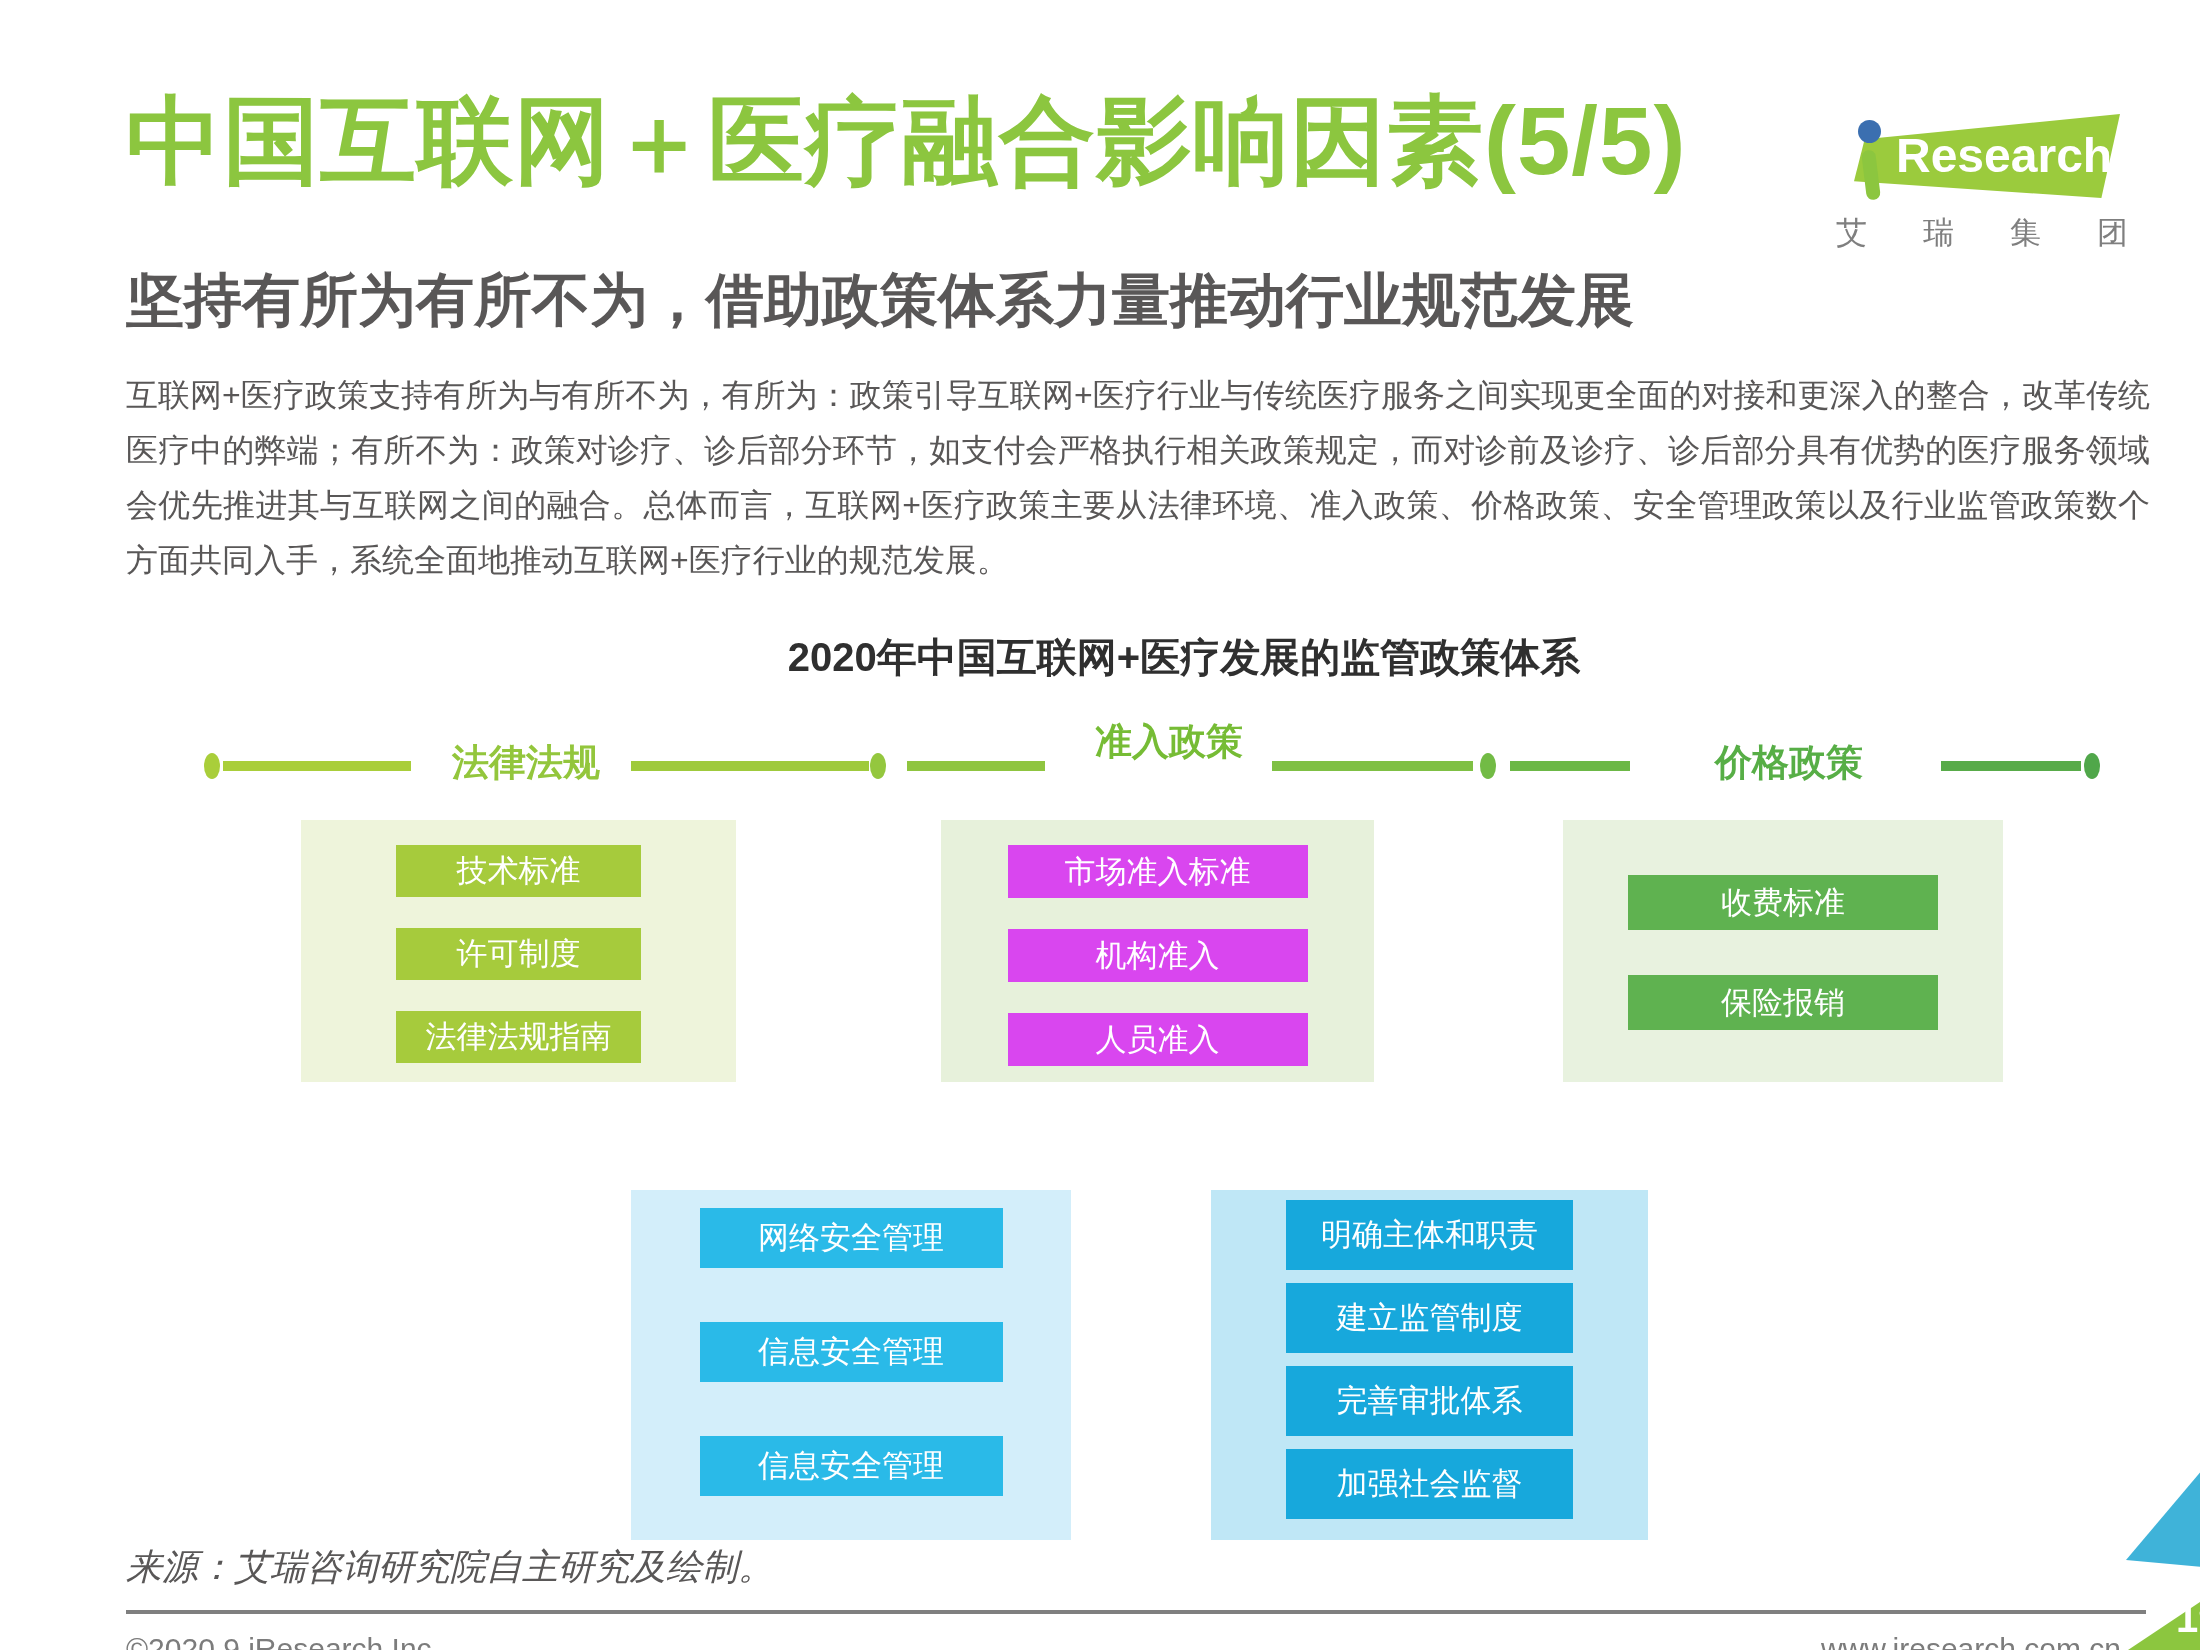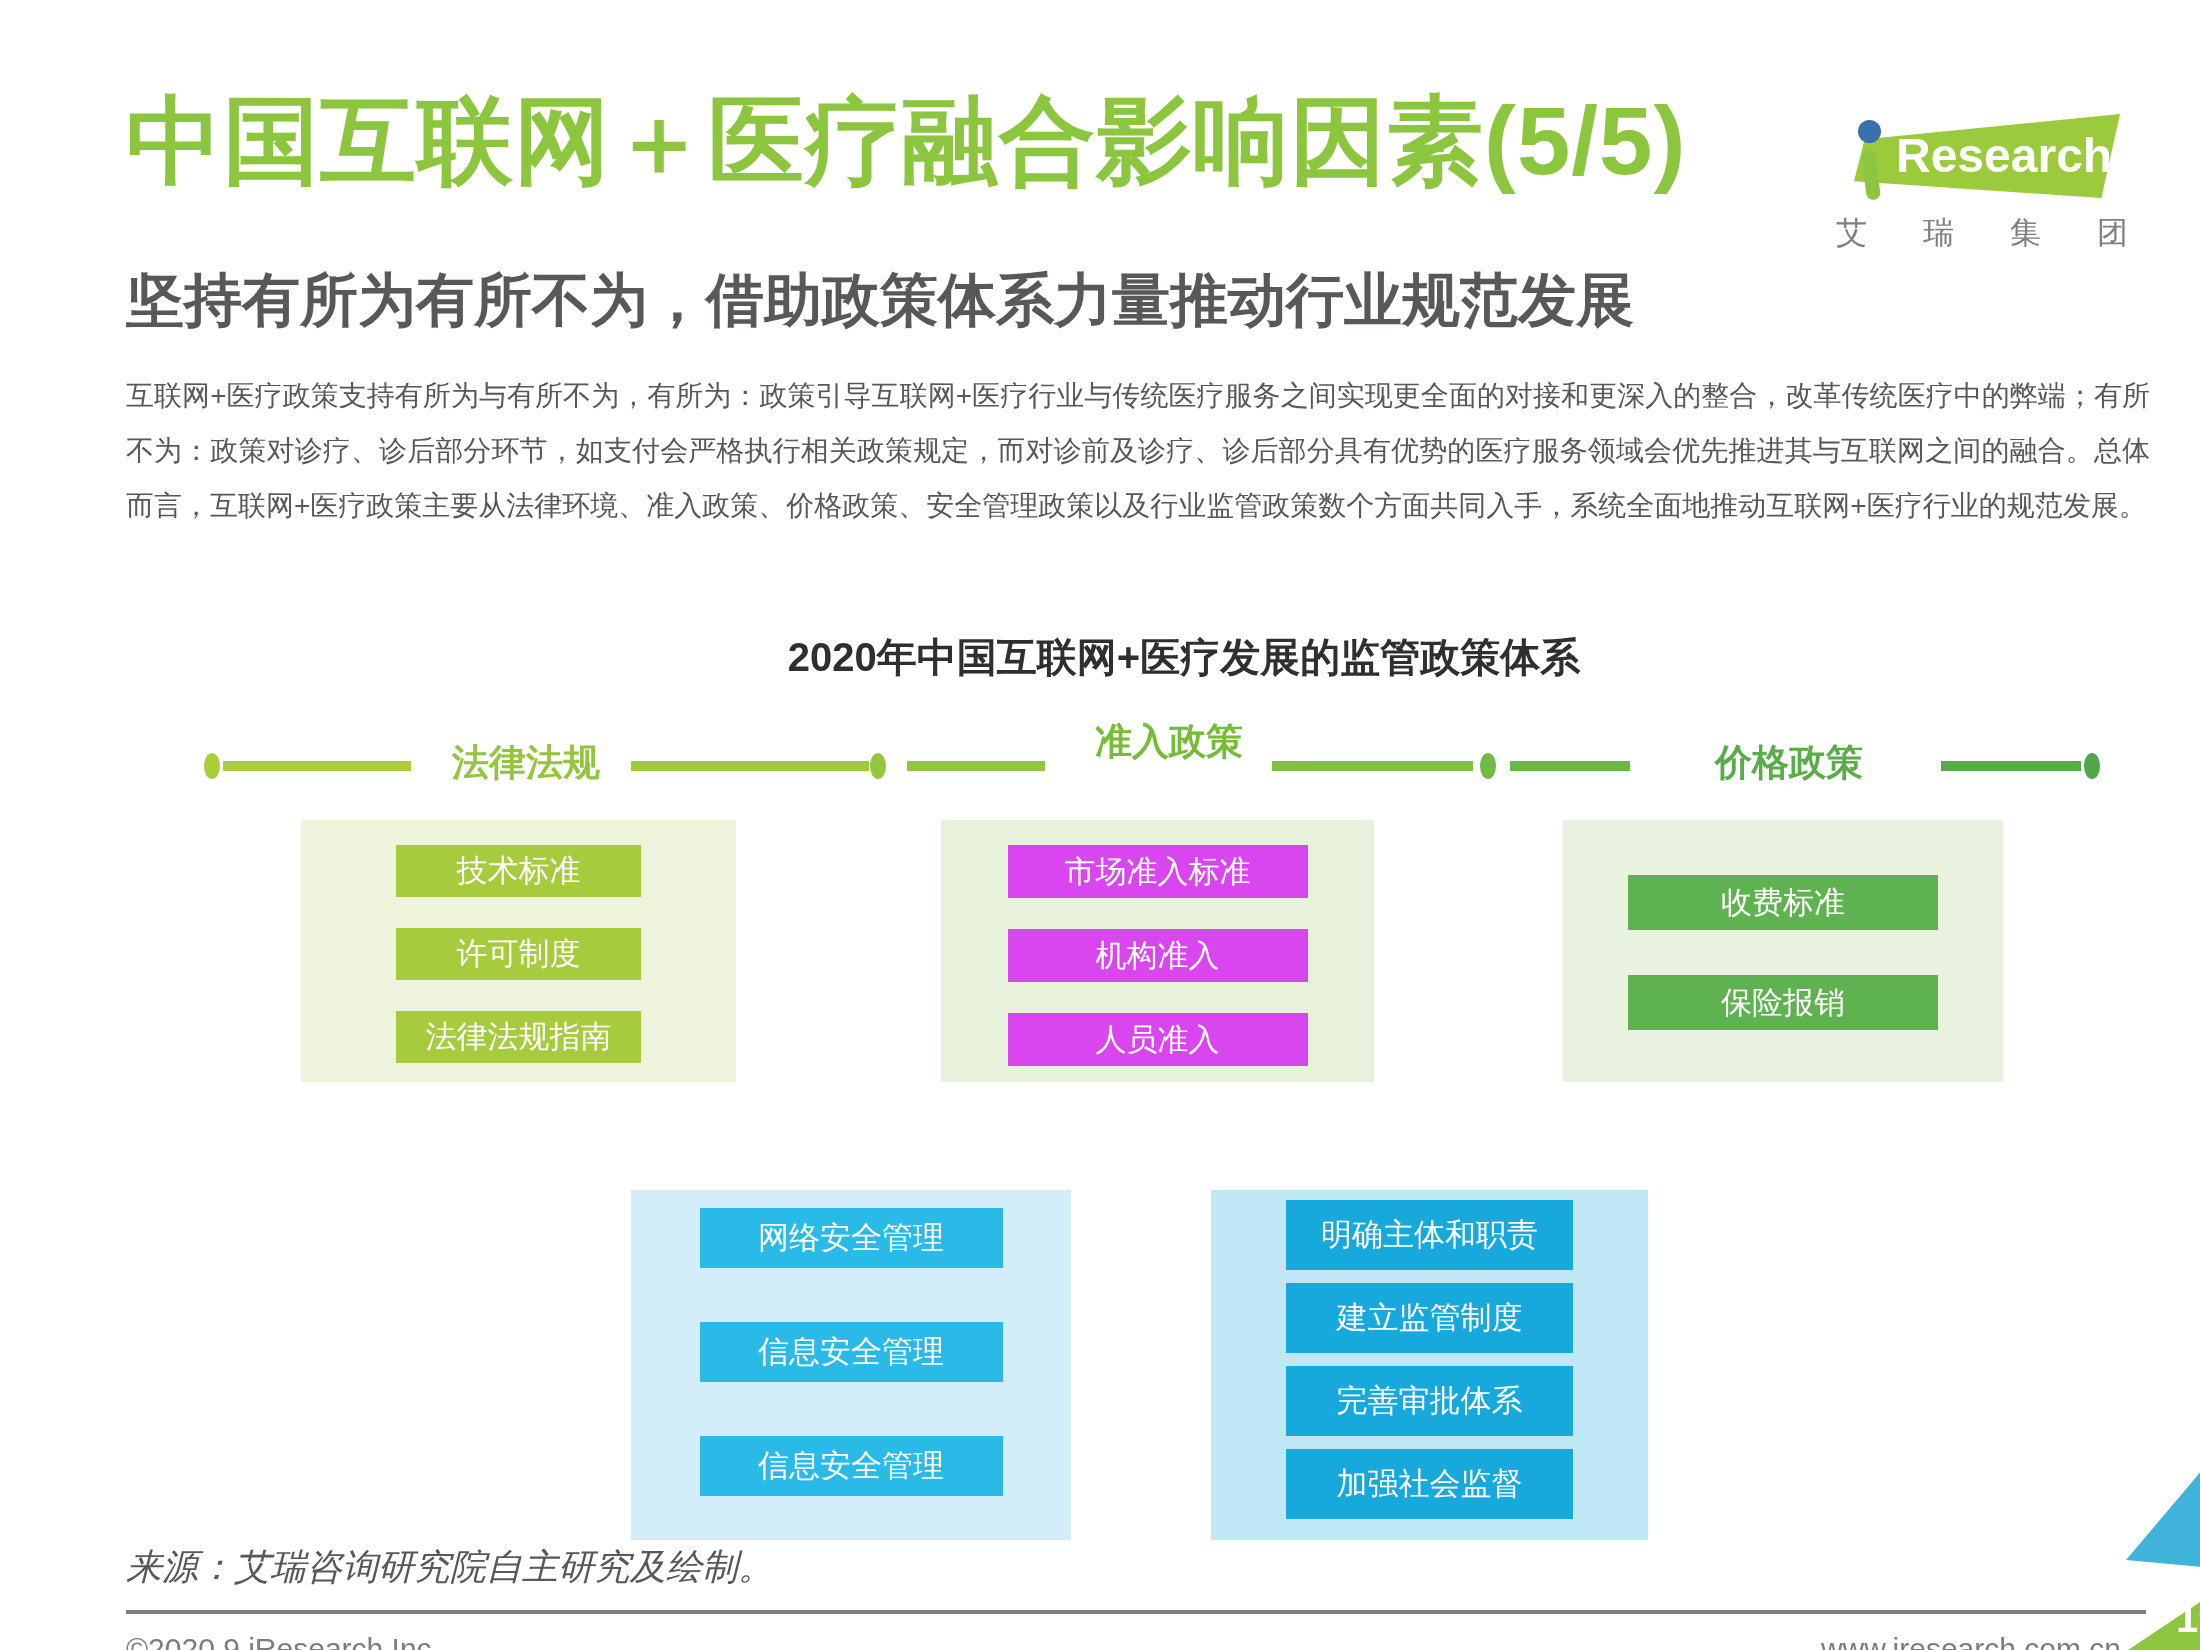--- a/index.html
+++ b/index.html
@@ -32,21 +32,21 @@
   .logo-i-dot{
     position:absolute;left:26px;top:10px;width:23px;height:23px;border-radius:50%;
     background:#3B6FB0;
   }
   .logo-cn{
     position:absolute;left:4px;top:102px;font-size:31px;color:#7F7F7F;
     letter-spacing:56px;white-space:nowrap;
   }
   
   .intro{
-    position:absolute;left:90px;top:368px;width:2024px;font-size:28px;line-height:55px;
+    position:absolute;left:90px;top:368px;width:2024px;font-size:32px;line-height:55px;
     color:#595757;text-align:justify;
   }
   .figure-title{
     position:absolute;left:96px;top:630px;width:2104px;text-align:center;
     font-size:40px;font-weight:700;color:#2f2f2f;
   }
   
   .axis{position:absolute;left:0;width:2200px;height:56px;}
   .axis-1{top:740px;}
   .axis-2{top:1103px;}

